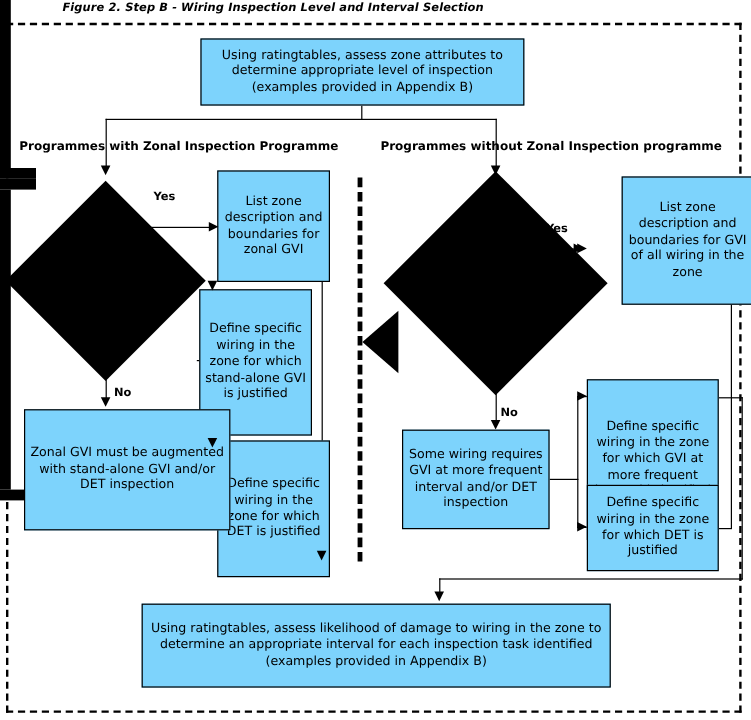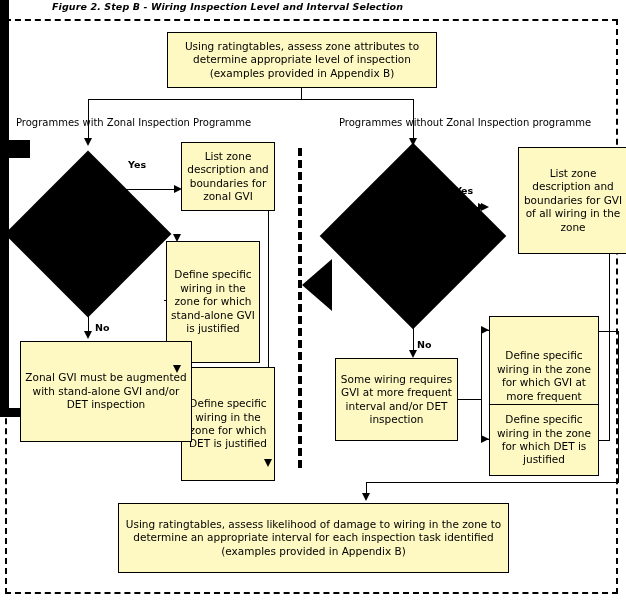--- a/index.html
+++ b/index.html
@@ -30,35 +30,35 @@
   .divider{
     position:absolute;left:298px;top:148px;
     width:0;height:320px;
     border-left:4px dashed #000;
   }
 
   
   .box{
     position:absolute;
     border:1.3px solid #000;
-    background:#fef9c3;
+    background:#7dd3fc;
     box-sizing:border-box;
     display:flex;align-items:center;justify-content:center;
     text-align:center;
     font-size:10.5px;
     line-height:1.28;
     padding:2px 3px;
     z-index:6;
   }
   .box span{display:block;width:100%;}
 
   
   .col-head{
     position:absolute;
-    font-size:10px;font-weight:normal;
+    font-size:10px;font-weight:bold;
     white-space:nowrap;
     z-index:7;
   }
 
   
   .diamond{
     position:absolute;
     background:#000;
     transform:rotate(45deg);
     z-index:4;
@@ -101,33 +101,33 @@
   </div>
 
   <div class="ln v" style="left:301px;top:88px;height:12px;"></div>
   <div class="ln h" style="left:88px;top:99px;width:326px;"></div>
   <div class="ln v" style="left:88px;top:99px;height:40px;"></div>
   <div class="ln v" style="left:413px;top:99px;height:40px;"></div>
   <div class="arr down" style="left:84px;top:138px;"></div>
   <div class="arr down" style="left:409px;top:138px;"></div>
 
   <div class="col-head" style="left:16px;top:117px;">Programmes with Zonal Inspection Programme</div>
-  <div class="col-head" style="left:339px;top:117px;">Programmes without Zonal Inspection programme</div>
+  <div class="col-head" style="left:317px;top:117px;">Programmes without Zonal Inspection programme</div>
 
   <div class="diamond" style="left:29px;top:175px;width:118px;height:118px;"></div>
 
   <div class="lbl" style="left:128px;top:159px;">Yes</div>
   <div class="ln h" style="left:88px;top:189px;width:88px;"></div>
   <div class="arr right" style="left:174px;top:185px;"></div>
 
   <div class="lbl" style="left:95px;top:322px;">No</div>
   <div class="ln v" style="left:88px;top:293px;height:40px;"></div>
   <div class="arr down" style="left:84px;top:331px;"></div>
 
-  <div class="box" style="left:181px;top:142px;width:94px;height:69px;">
+  <div class="box" style="left:181px;top:142px;width:94px;height:93px;">
     <span>List zone description and boundaries for zonal GVI</span>
   </div>
 
   <div class="box" style="left:166px;top:241px;width:94px;height:122px;">
     <span>Define specific wiring in the zone for which stand-alone GVI is justified</span>
   </div>
 
   <div class="box" style="left:181px;top:367px;width:94px;height:114px;">
     <span>Define specific wiring in the zone for which DET is justified</span>
   </div>

